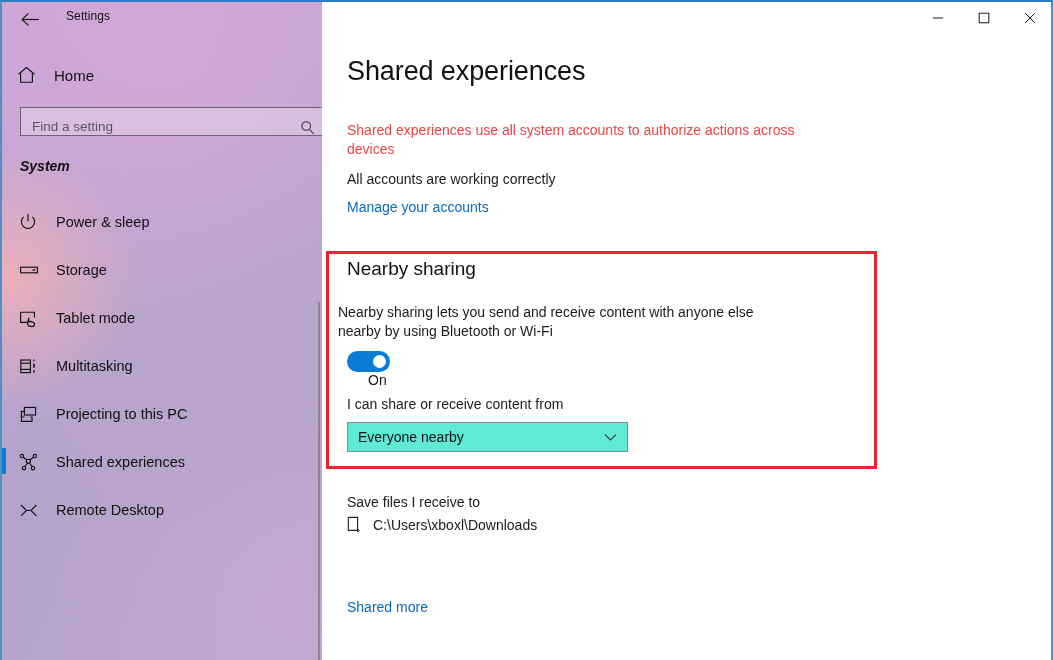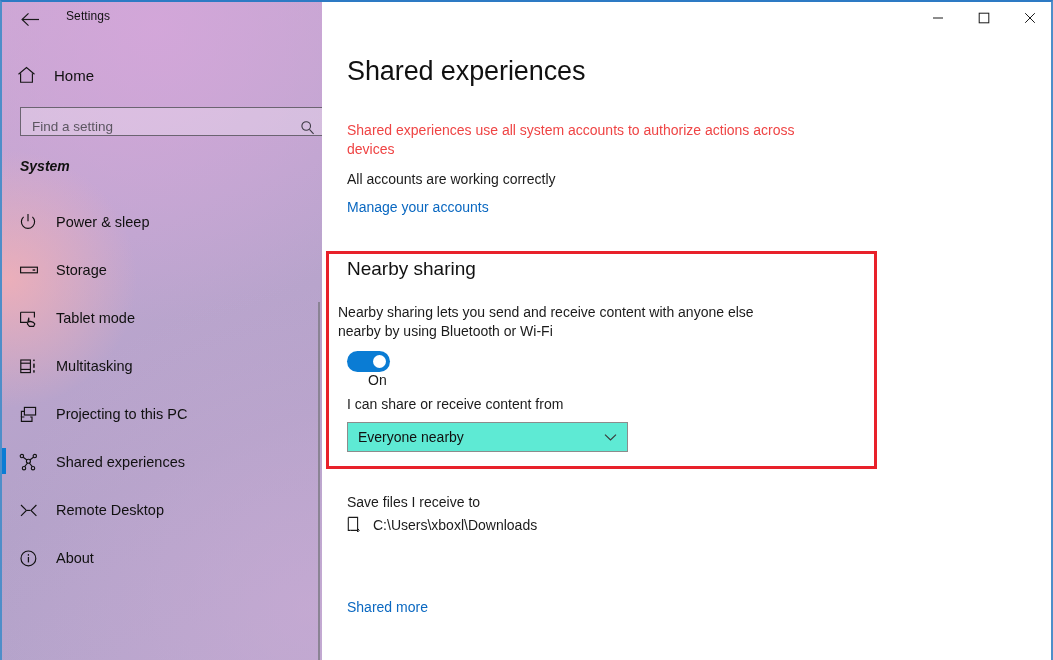--- a/index.html
+++ b/index.html
@@ -476,31 +476,20 @@
         <span class="nav-icon">
           <svg width="20" height="19" viewBox="0 0 20 19" fill="none" aria-hidden="true">
             <path d="M2.0 4.0 L7.4 9.4 L2.0 14.8" stroke="currentColor" stroke-width="1.15" fill="none"></path>
             <path d="M17.4 4.0 L12.0 9.4 L17.4 14.8" stroke="currentColor" stroke-width="1.15" fill="none"></path>
             <path d="M8.0 9.4 H11.4" stroke="currentColor" stroke-width="1.15"></path>
           </svg>
         </span>
         <span class="nav-label">Remote Desktop</span>
       </div>
 
-      <div class="nav-item">
-
-        <span class="nav-icon">
-          <svg width="19" height="19" viewBox="0 0 19 19" fill="none" aria-hidden="true">
-            <circle cx="9.4" cy="9.4" r="7.4" stroke="currentColor" stroke-width="1.15" fill="none"></circle>
-            <rect x="8.8" y="8.0" width="1.25" height="5.4" fill="currentColor"></rect>
-            <rect x="8.8" y="5.1" width="1.25" height="1.6" fill="currentColor"></rect>
-          </svg>
-        </span>
-        <span class="nav-label">About</span>
-      </div>
 
     </div>
 
     <div class="side-scrollbar"></div>
   </div>
 
   <div id="main">
 
     <div class="win-controls">
       <div class="win-btn">

